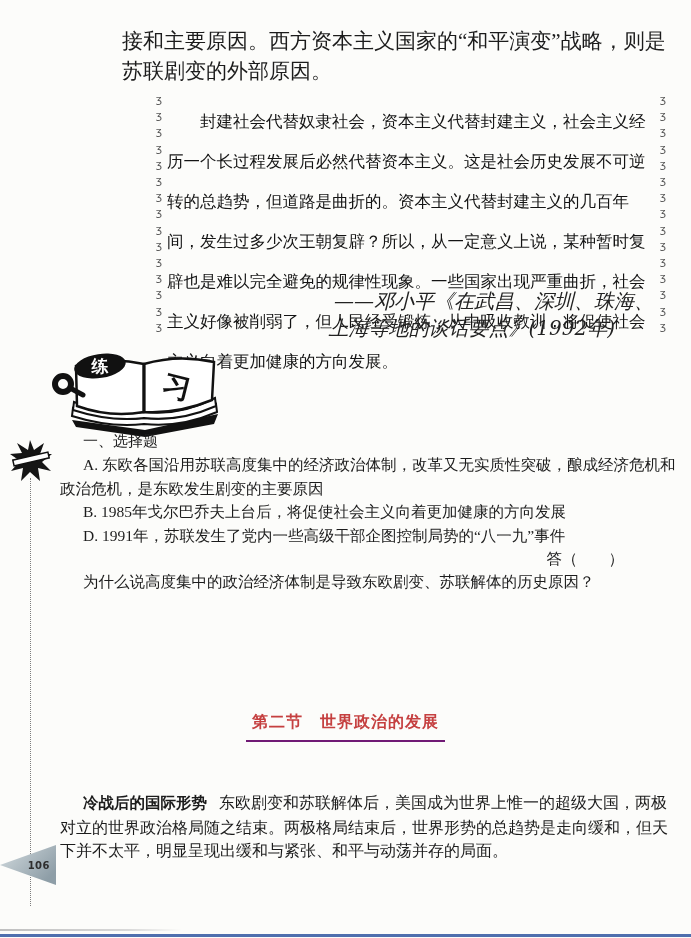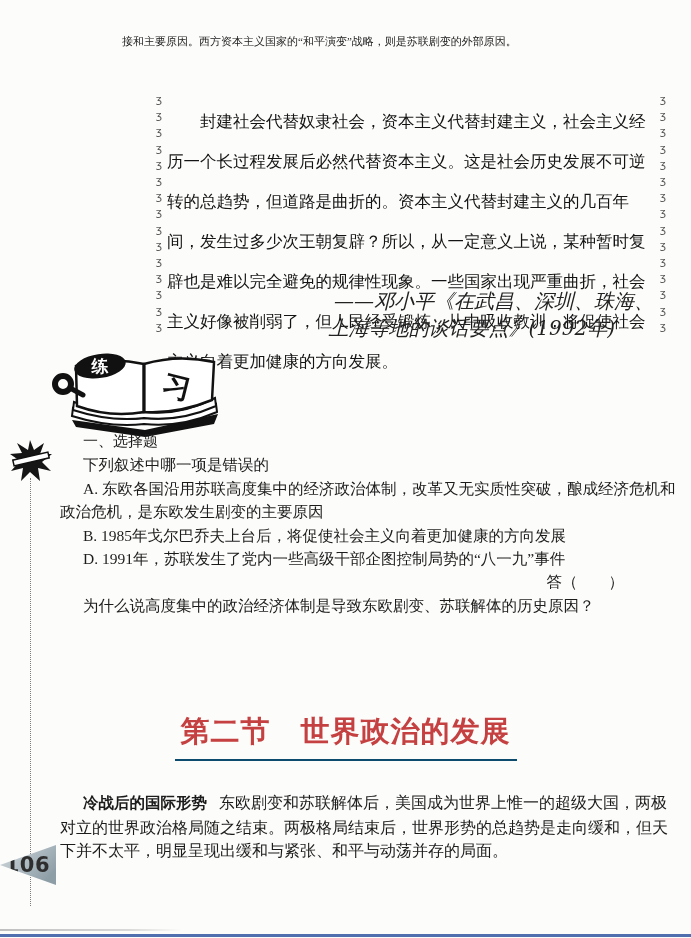--- a/index.html
+++ b/index.html
@@ -9,21 +9,21 @@
     width: 691px; height: 938px;
     margin: 0 auto;
     background: #fcfcfa;
     overflow: hidden;
     font-family: "DejaVu Sans", "Liberation Serif", serif;
     color: #1c1c1c;
   }
   
   .top-para {
     position: absolute; left: 122px; top: 26px; width: 556px;
-    font-size: 11px; line-height: 30px;
+    font-size: 21px; line-height: 30px;
     font-family: "Liberation Serif", serif;
   }
   
   .quote-block {
     position: absolute; left: 152px; top: 90px; width: 518px; height: 252px;
   }
   .orn-col {
     position: absolute; top: 2px; width: 14px;
     font-size: 11px; line-height: 16.2px; color: #5a5a5a;
     white-space: pre-line; text-align: center;
@@ -66,24 +66,24 @@
   }
   .exercises p { text-indent: 23px; }
   .answer-row { text-align: right; padding-right: 52px; text-indent: 0 !important; }
   
   .section-title-wrap {
     position: absolute; left: 0; top: 712px; width: 691px; text-align: center;
   }
   .section-title-wrap .title {
     display: inline-block;
     font-family: "DejaVu Sans", sans-serif; font-weight: bold;
-    font-size: 29px; letter-spacing: 1px;
+    font-size: 16px; letter-spacing: 1px;
     color: #c54040;
     padding: 0 6px 7px 6px;
-    border-bottom: 2px solid #0c4a6e;
+    border-bottom: 2px solid #701a75;
   }
   
   .body-text {
     position: absolute; left: 60px; top: 779px; width: 616px;
     font-size: 16px; line-height: 23.6px;
     font-family: "Liberation Serif", serif;
     margin-top: 12px;
   }
   .body-text p { text-indent: 23px; }
   .body-text .lead {
@@ -92,21 +92,21 @@
   }
   
   .page-num-marker {
     position: absolute; left: 0; top: 845px; width: 56px; height: 40px;
     background: linear-gradient(135deg, #ccd5d9 10%, #8e9ea7 85%);
     clip-path: polygon(100% 0, 0 50%, 100% 100%);
   }
   .page-num-marker .num {
     position: absolute; right: 6px; top: 50%; transform: translateY(-50%);
     font-family: "DejaVu Sans", sans-serif; font-weight: bold;
-    font-size: 21px; color: #2e2e2e; letter-spacing: 0.5px;
+    font-size: 10px; color: #2e2e2e; letter-spacing: 0.5px;
   }
   
   .bottom-smudge {
     position: absolute; left: 0; bottom: 7px; width: 182px; height: 2px;
     background: linear-gradient(90deg, #bfbfbf, #d8d8d8 70%, transparent);
   }
   .bottom-line {
     position: absolute; left: 0; bottom: 1px; width: 100%; height: 3px;
     background: #4f6fae;
   }
@@ -182,21 +182,20 @@
   <div class="tassel">
     <svg width="46" height="46" viewBox="0 0 46 46">
       <path d="M22 3 L26 13 L36 6 L32 17 L44 17 L34 25 L43 34 L30 31 L32 44 L22 35 L13 44 L15 31 L3 34 L12 24 L2 17 L14 16 L9 6 L20 13 Z" fill="#151515"></path>
       <rect x="5" y="19" width="36" height="6" fill="#fff" stroke="#111" stroke-width="1.5" transform="rotate(-13 23 22)"></rect>
     </svg>
   </div>
   <div class="thread"></div>
 
   <div class="exercises">
     <div class="hd">一、选择题</div>
-    <p>下列叙述中哪一项是错误的</p>
     <p><span>A.</span> <span>东欧各国沿用苏联高度集中的经济政治体制，改革又无实质性突破，酿成经济危机和政治危机，是东欧发生剧变的主要原因</span></p>
     <p><span>B.</span> <span>1985年戈尔巴乔夫上台后，将促使社会主义向着更加健康的方向发展</span></p>
     <p><span>D.</span> <span>1991年，苏联发生了党内一些高级干部企图控制局势的“八一九”事件</span></p>
     <p class="answer-row">答（　　）</p>
     <p>为什么说高度集中的政治经济体制是导致东欧剧变、苏联解体的历史原因？</p>
   </div>
 
   <div class="section-title-wrap">
     <span class="title">第二节　世界政治的发展</span>
   </div>

